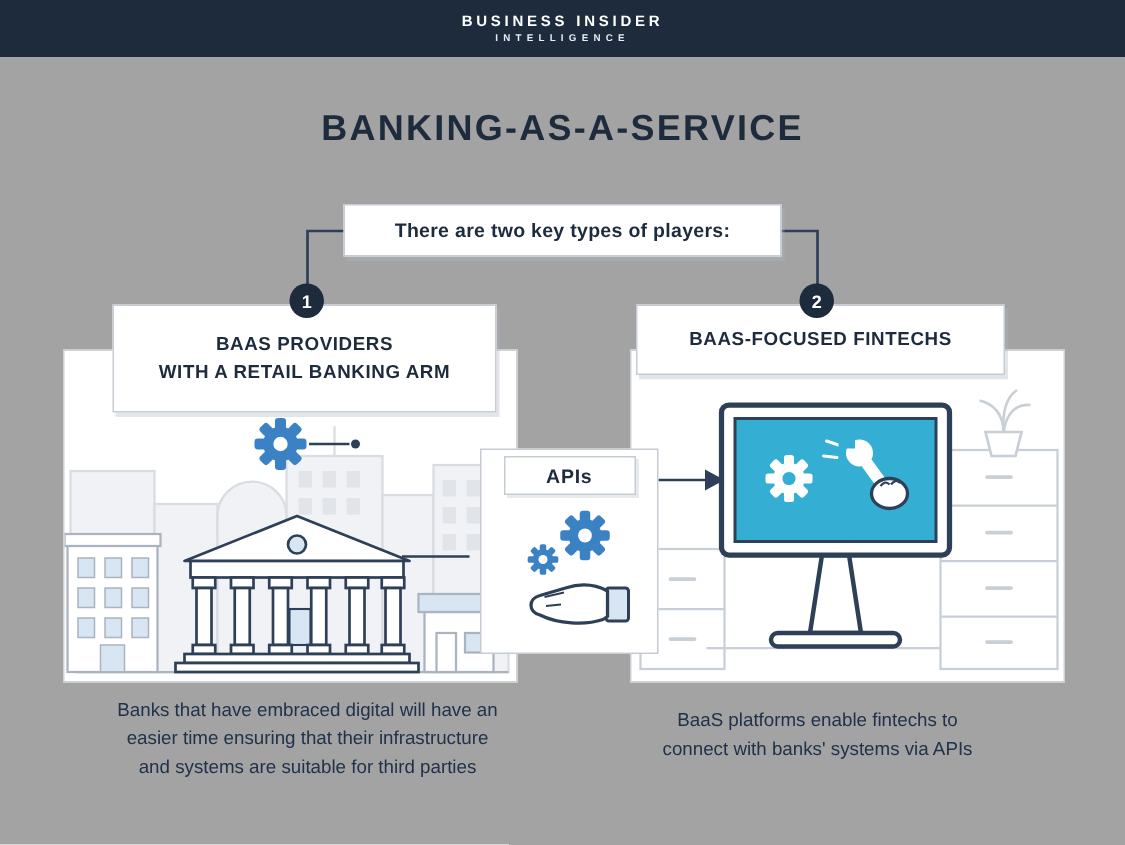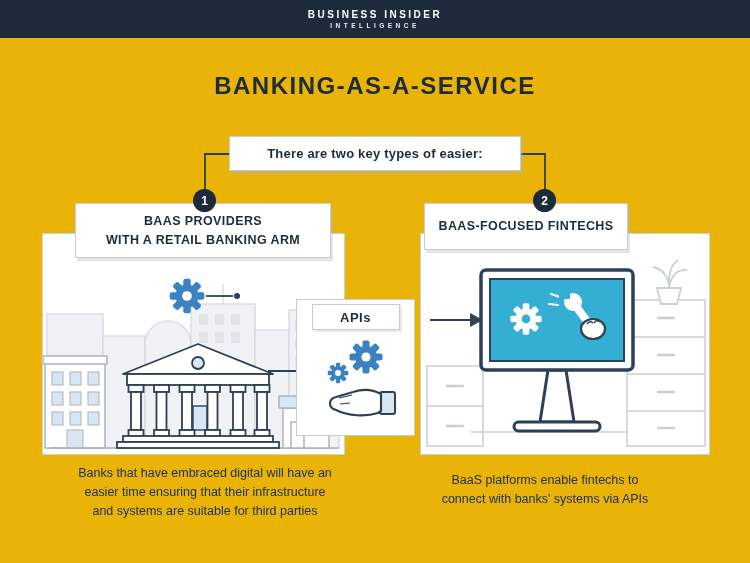--- a/index.html
+++ b/index.html
@@ -1,18 +1,18 @@
 <!DOCTYPE html>
 <html><head>
 <meta charset="utf-8">
 <style>
   * { margin:0; padding:0; box-sizing:border-box; }
   html,body { background:#ffffff; }
   body { width:750px; height:563px; font-family:"Liberation Sans", sans-serif; }
-  .canvas { position:relative; width:750px; height:563px; background:#eab308; overflow:hidden; }
+  .canvas { position:relative; width:750px; height:563px; background:#a3a3a3; overflow:hidden; }
 
   .brandbar { position:absolute; top:0; left:0; width:750px; height:38px; background:#1d2b3c;
     display:flex; flex-direction:column; align-items:center; justify-content:center; gap:2px; z-index:5; }
   .brand1 { color:#ffffff; font-size:10px; font-weight:bold; letter-spacing:2.5px; }
   .brand2 { color:#e8edf2; font-size:6.5px; font-weight:bold; letter-spacing:3.5px; }
 
   .kicker { position:absolute; top:50px; left:0; width:100%; text-align:center;
     font-size:19px; font-weight:bold; letter-spacing:1.2px; color:#1d2b3c; }
   .title { position:absolute; top:72px; left:0; width:100%; text-align:center;
     font-size:24px; font-weight:bold; letter-spacing:1.5px; color:#1d2b3c; }
@@ -34,24 +34,24 @@
     color:#fff; display:flex; align-items:center; justify-content:center;
     font-size:12px; font-weight:bold; z-index:4; }
   .badge1 { left:193px; top:189px; }
   .badge2 { left:533px; top:189px; }
 
   .labelbox { position:absolute; background:#fff; border:1.5px solid #c6ccd3;
     box-shadow:2px 3px 0 rgba(176,184,192,.35);
     display:flex; align-items:center; justify-content:center; text-align:center; z-index:3; }
   .labelbox span { font-size:12.5px; font-weight:bold; color:#1d2b3c; letter-spacing:.4px;
     line-height:1.5; white-space:pre-line; }
-  .box1 { left:75px;  top:203px; width:256px; height:55px; }
-  .box2 { left:424px; top:203px; width:204px; height:47px; }
-
-  .centerbox { position:absolute; left:296px; top:299px; width:119px; height:137px;
+  .box1 { left:75px;  top:203px; width:256px; height:72px; }
+  .box2 { left:424px; top:203px; width:246px; height:47px; }
+
+  .centerbox { position:absolute; left:320px; top:299px; width:119px; height:137px;
     background:#fff; border:1.5px solid #c6ccd3; z-index:3;
     display:flex; flex-direction:column; align-items:center; }
   .apislabel { margin-top:4px; width:88px; height:26px; border:1.5px solid #c6ccd3; background:#fff;
     box-shadow:2px 2px 0 rgba(176,184,192,.3);
     display:flex; align-items:center; justify-content:center; }
   .apislabel span { font-size:13px; font-weight:bold; color:#1d2b3c; letter-spacing:.5px; }
 
   .caption { position:absolute; text-align:center; font-size:12.5px; color:#20324a;
     line-height:1.5; white-space:pre-line; z-index:1; }
   .cap1 { left:50px;  top:464px; width:310px; }
@@ -209,21 +209,21 @@
   </div>
 
   <div class="gearfloat">
     <svg width="44" height="44" viewBox="0 0 44 44">
       <use href="#gear" transform="translate(22,22) scale(1.05)" fill="#3b82c4"></use>
       <circle cx="22" cy="22" r="4.8" fill="#ffffff"></circle>
     </svg>
   </div>
 
   <div class="introbox">
-    <span>There are two key types of easier:</span>
+    <span>There are two key types of players:</span>
   </div>
 
   <div class="badge badge1">1</div>
   <div class="badge badge2">2</div>
 
   <div class="labelbox box1">
     <span>BAAS PROVIDERS
 WITH A RETAIL BANKING ARM</span>
   </div>
   <div class="labelbox box2">

